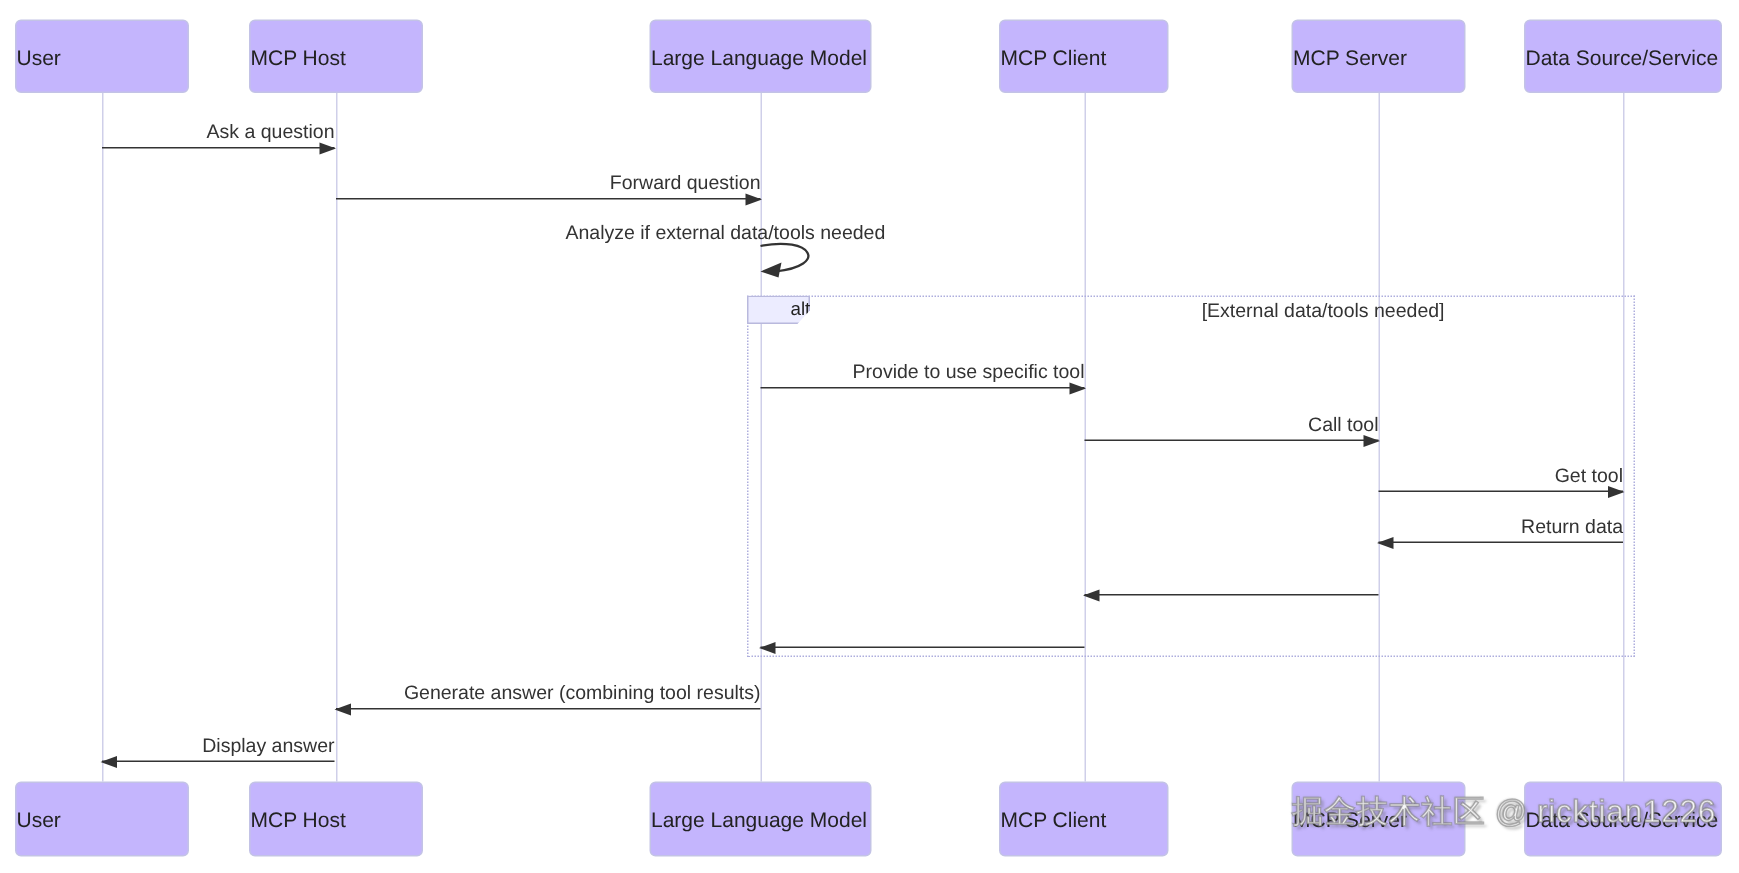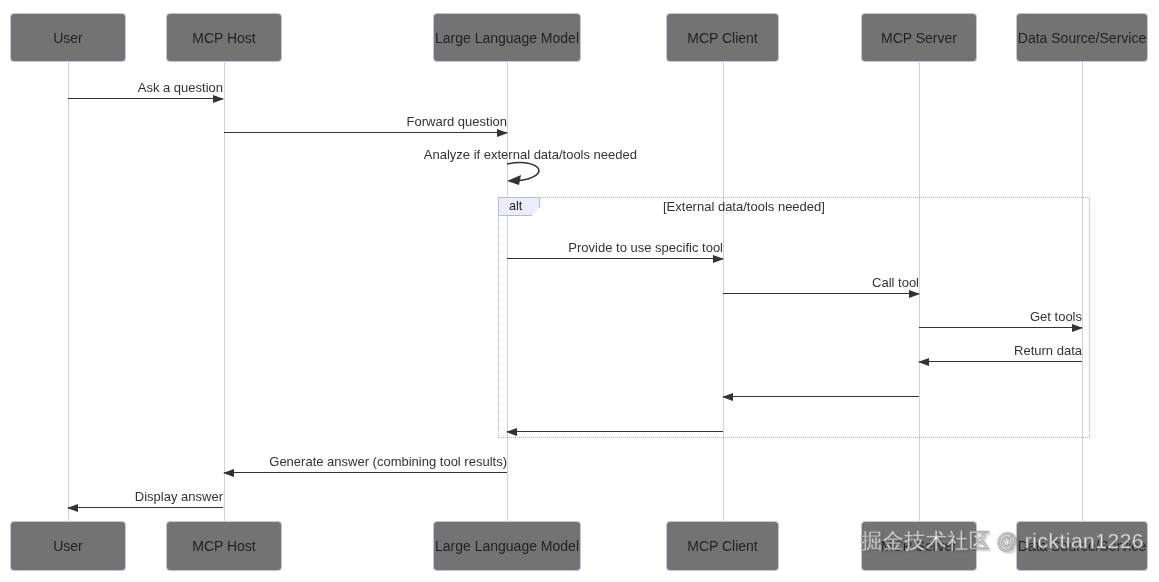--- a/index.html
+++ b/index.html
@@ -1,47 +1,47 @@
 <!DOCTYPE html>
 <html><head>
 <meta charset="utf-8">
 <style>
   html,body{margin:0;padding:0;background:#fff;}
   #stage{position:relative;width:1159px;height:582px;background:#ffffff;overflow:hidden;
          font-family:"Liberation Sans","DejaVu Sans",sans-serif;color:#333;}
 
   
-  .actor{position:absolute;height:49px;background:#737373;border:1px solid #c3c3e6;
-         border-radius:4px;display:flex;align-items:center;justify-content:center;
+  .actor{position:absolute;height:49px;background:#c4b5fd;border:1px solid #c3c3e6;
+         border-radius:4px;display:flex;align-items:center;justify-content:flex-start;
          font-size:14px;color:#222;box-sizing:border-box;}
 
   
   .lifeline{position:absolute;top:62px;height:459px;width:0;border-left:1px solid #cfcfe9;}
 
   
   .msg{position:absolute;height:21px;border-bottom:1.5px solid #333;}
   .msg-label{position:absolute;left:0;right:0;bottom:3px;text-align:right;
              font-size:13px;white-space:nowrap;color:#333;}
   .head{position:absolute;width:0;height:0;bottom:-5px;}
   .head.right{right:-1px;border-left:11px solid #333;border-top:4px solid transparent;border-bottom:4px solid transparent;}
   .head.left{left:-1px;border-right:11px solid #333;border-top:4px solid transparent;border-bottom:4px solid transparent;}
 
   
-  .self-label{position:absolute;left:377px;top:147px;width:260px;text-align:right;
+  .self-label{position:absolute;left:377px;top:147px;width:260px;text-align:left;
               font-size:13px;white-space:nowrap;color:#333;}
   .self-loop{position:absolute;left:505px;top:160px;}
 
   
   .frame{position:absolute;left:498px;top:197px;width:592px;height:241px;
          border:1px dotted #aeaedd;box-sizing:border-box;}
   .frame-tag{position:absolute;left:498px;top:197px;width:42px;height:19px;background:#ECECFF;
              border:1px solid #b9b9dd;box-sizing:border-box;font-size:12.5px;color:#222;
-             line-height:17px;padding-left:10px;
+             line-height:17px;padding-left:28px;
              clip-path:polygon(0 0,100% 0,100% 52%,80% 100%,0 100%);}
-  .frame-cond{position:absolute;left:663px;top:199px;width:300px;text-align:left;
+  .frame-cond{position:absolute;left:663px;top:199px;width:300px;text-align:right;
               font-size:13px;color:#333;white-space:nowrap;}
 
   
   .watermark{position:absolute;top:527px;right:15px;font-size:21px;font-weight:400;
              letter-spacing:0.5px;color:rgba(255,255,255,0.93);z-index:10;white-space:nowrap;
              -webkit-text-stroke:1px rgba(128,128,128,0.55);
              text-shadow:2px 2px 2px rgba(90,90,90,0.45),-1px -1px 1px rgba(150,150,150,0.35),0 0 1px rgba(110,110,110,0.6);}
 </style>
 </head>
 <body>
@@ -98,21 +98,21 @@
     <span class="msg-label">Provide to use specific tool</span>
     <span class="head right"></span>
   </div>
 
   <div class="msg" style="left:723px; top:272px; width:196px">
     <span class="msg-label">Call tool</span>
     <span class="head right"></span>
   </div>
 
   <div class="msg" style="left:919px; top:306px; width:163px">
-    <span class="msg-label">Get tools</span>
+    <span class="msg-label">Get tool</span>
     <span class="head right"></span>
   </div>
 
   <div class="msg" style="left:919px; top:340px; width:163px">
     <span class="msg-label">Return data</span>
     <span class="head left"></span>
   </div>
 
   <div class="msg" style="left:723px; top:375px; width:196px">
     <span class="head left"></span>

